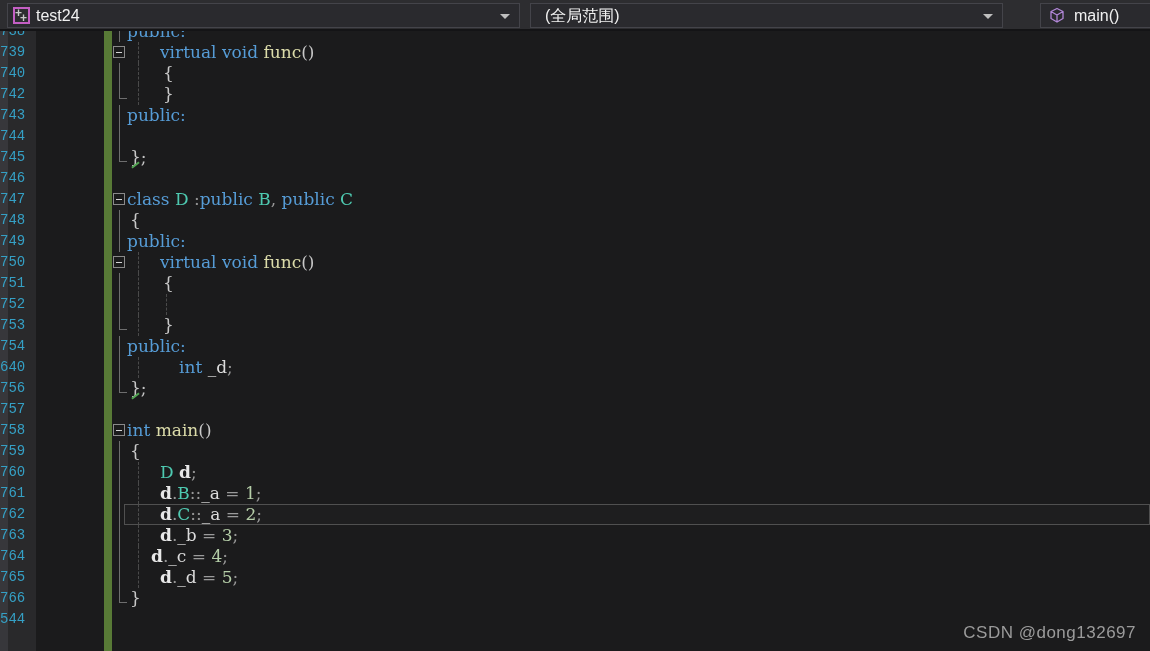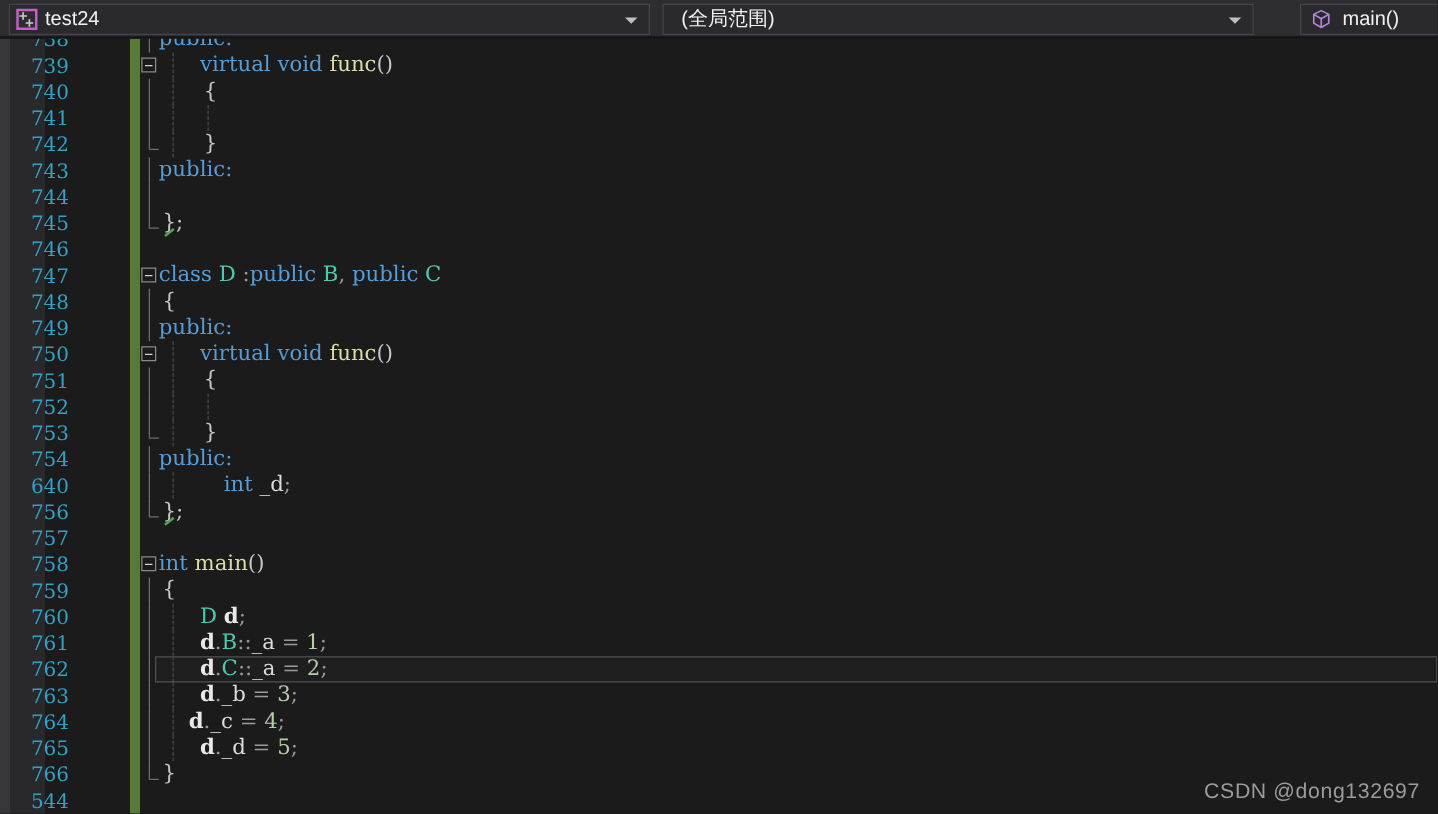--- a/index.html
+++ b/index.html
@@ -15,21 +15,21 @@
     position:absolute; left:0; top:0; width:1150px; height:31px;
     background:#2D2D30; border-bottom:2px solid #141416;
   }
   .combo {
     position:absolute; top:3px; height:25px;
     background:#2A2A2E; border:1px solid #44444A;
     display:flex; align-items:center;
     color:#F1F1F1; font-size:16px; cursor:default;
   }
   .combo-project { left:7px;  width:513px; }
-  .combo-scope   { left:530px; width:473px; padding-left:14px; }
+  .combo-scope   { left:530px; width:473px; padding-left:14px;align-items:flex-end; }
   .combo-member  { left:1040px; width:120px; padding-left:8px; }
   .combo-label { white-space:nowrap; }
   .arrow {
     position:absolute; right:9px; top:10px; width:0; height:0;
     border-left:5px solid transparent; border-right:5px solid transparent;
     border-top:5px solid #BFBFBF;
   }
   .cpp-icon {
     position:relative; width:17px; height:17px; margin:0 6px 0 5px;
     border:2px solid #C45FC4; background:#2D2D30; display:inline-block;
@@ -42,22 +42,22 @@
   
   .editor { position:absolute; left:0; top:31px; width:1150px; height:620px; overflow:hidden; }
   .col { position:absolute; top:0; bottom:0; }
   .col-edgestrip { left:0;   width:8px;  background:#37373B; }
   .col-gutter    { left:8px; width:28px; background:#29292B; }
   .col-modified  { left:104px; width:8px; background:var(--modified-bar,#587A36); }
 
   .rows { position:absolute; left:0; top:-10px; right:0; }
   .row  { position:relative; display:flex; height:21px; line-height:21px;
           font-family:"DejaVu Serif","Liberation Serif",serif; font-size:17px; }
-  .num  { flex:0 0 88px; text-align:center; padding-right:8px;
-          color:var(--line-number,#35A0C5); font-size:16px; }
+  .num  { flex:0 0 88px; text-align:left; padding-right:8px;
+          color:var(--line-number,#35A0C5); font-size:14px;font-family:Liberation Mono, monospace; }
   .spacer { flex:0 0 24px; }
   .fold { flex:0 0 15px; position:relative; }
   .fold.f-line::before   { content:""; position:absolute; left:7px; top:0; bottom:0; width:1px; background:#6E6E6E; }
   .fold.f-corner::before { content:""; position:absolute; left:7px; top:0; height:14px; width:1px; background:#6E6E6E; }
   .fold.f-corner::after  { content:""; position:absolute; left:7px; top:14px; width:8px; height:1px; background:#6E6E6E; }
   .fbox { position:absolute; left:1px; top:4px; width:12px; height:12px;
           border:1px solid #8A8A8A; background:#1B1B1C; }
   .fbox .minus { position:absolute; left:2px; top:5px; width:6px; height:1px; background:#D4D4D4; }
 
   .code { flex:1 1 auto; position:relative; white-space:pre; }
@@ -128,26 +128,20 @@
         </div>
         <div class="code"><div class="guide" style="left: 11px;"></div><span class="txt" style="margin-left: 33px;"><span class="c-kw">virtual </span><span class="c-kw">void </span><span class="c-fn">func</span><span class="c-br">()</span></span></div>
       </div>
       <div class="row">
         <div class="num">740</div>
         <div class="spacer"></div>
         <div class="fold f-line"></div>
         <div class="code"><div class="guide" style="left: 11px;"></div><span class="txt" style="margin-left: 36px;"><span class="c-br">{</span></span></div>
       </div>
       <div class="row">
-        <div class="num">741</div>
-        <div class="spacer"></div>
-        <div class="fold f-line"></div>
-        <div class="code"><div class="guide" style="left: 11px;"></div><div class="guide" style="left: 39px;"></div><span class="txt" style="margin-left: 0px;"></span></div>
-      </div>
-      <div class="row">
         <div class="num">742</div>
         <div class="spacer"></div>
         <div class="fold f-corner"></div>
         <div class="code"><div class="guide" style="left: 11px;"></div><span class="txt" style="margin-left: 36px;"><span class="c-br">}</span></span></div>
       </div>
       <div class="row">
         <div class="num">743</div>
         <div class="spacer"></div>
         <div class="fold f-line"></div>
         <div class="code"><span class="txt" style="margin-left: 0px;"><span class="c-kw">public:</span></span></div>

